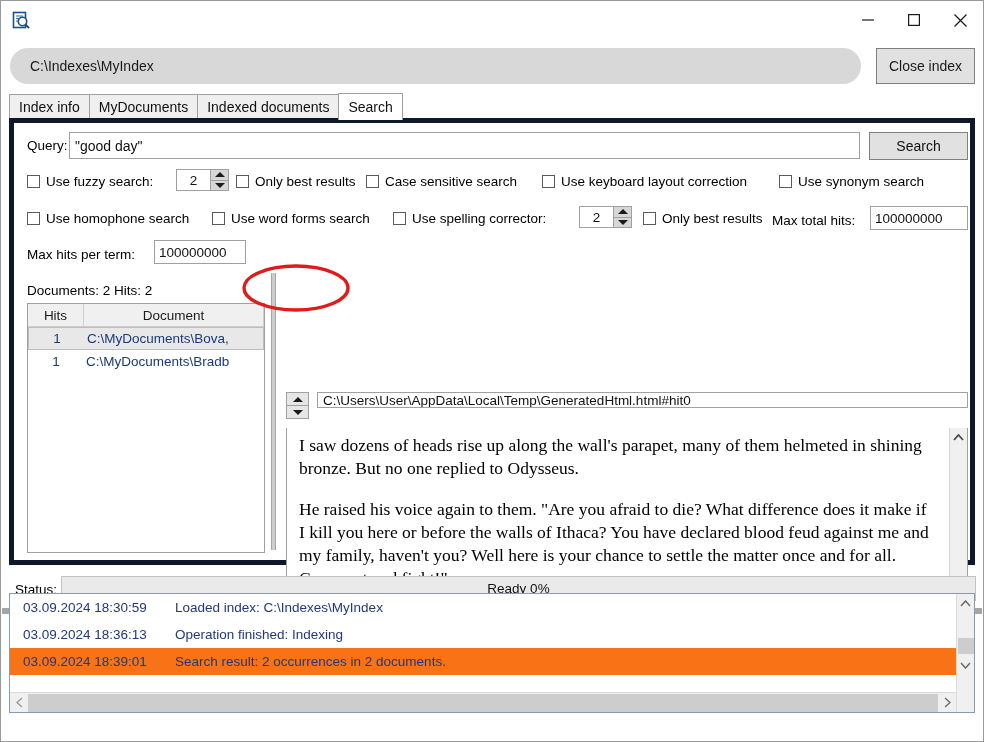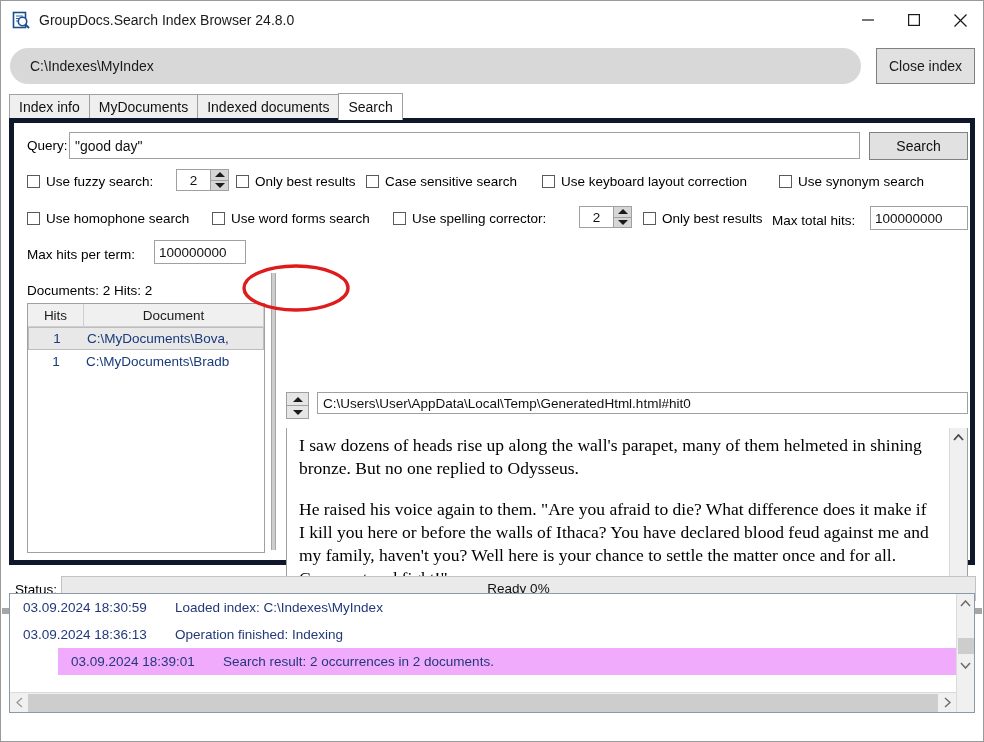--- a/index.html
+++ b/index.html
@@ -293,21 +293,21 @@
     display: flex; flex-direction: column;
   }
   .hit-spin > div {
     flex: 1 1 50%;
     display: flex; align-items: center; justify-content: center;
     cursor: default;
   }
   .hit-path {
     position: absolute;
     left: 303px; top: 269px;
-    width: 651px; height: 22px;
+    width: 651px; height: 16px;
     border: 1px solid #a0a0a0;
     box-sizing: border-box;
     background: #ffffff;
     font-family: "Liberation Sans", sans-serif;
     font-size: 13.5px;
     color: #111111;
     padding: 0 5px;
     outline: none;
   }
 
@@ -395,21 +395,21 @@
   .log-row {
     display: flex;
     align-items: center;
     height: 27px;
     padding-left: 13px;
     font-size: 13.5px;
     color: #22387a;
     white-space: nowrap;
     cursor: default;
   }
-  .log-row.selected { background: #f0abfc; margin-left: 48px; }
+  .log-row.selected { background: #f97316; }
   .log-time { width: 152px; flex: 0 0 auto; }
   .log-msg { flex: 1 1 auto; }
 
   .log-vscroll {
     position: absolute;
     right: 0; top: 0;
     width: 18px; bottom: 0;
     background: #f0f0f0;
     border-left: 1px solid #dadada;
     box-sizing: border-box;
@@ -466,21 +466,20 @@
 
   <div class="titlebar">
     <span class="app-icon">
       <svg width="20" height="20" viewBox="0 0 20 20">
         <rect x="2.5" y="2.5" width="12" height="15" fill="#ffffff" stroke="#1b4e8c" stroke-width="1.6"></rect>
         <path d="M5 6 h7 M5 8.5 h7 M5 11 h4" stroke="#2b6cb0" stroke-width="1" fill="none"></path>
         <circle cx="11.5" cy="11.5" r="4.2" fill="#ffffff" stroke="#1b4e8c" stroke-width="1.6"></circle>
         <line x1="14.6" y1="14.6" x2="18" y2="18" stroke="#1b4e8c" stroke-width="2"></line>
       </svg>
     </span>
-    <span class="title-text">GroupDocs.Search Index Browser 24.8.0</span>
 
     <div class="win-buttons">
       <div class="win-btn">
         <svg width="12" height="12" viewBox="0 0 12 12">
             <line x1="0" y1="6" x2="12" y2="6" stroke="#1a1a1a" stroke-width="1.2"></line>
           </svg>
       </div>
       <div class="win-btn">
         <svg width="12" height="12" viewBox="0 0 12 12">
             <rect x="0.6" y="0.6" width="10.8" height="10.8" fill="none" stroke="#1a1a1a" stroke-width="1.2"></rect>

